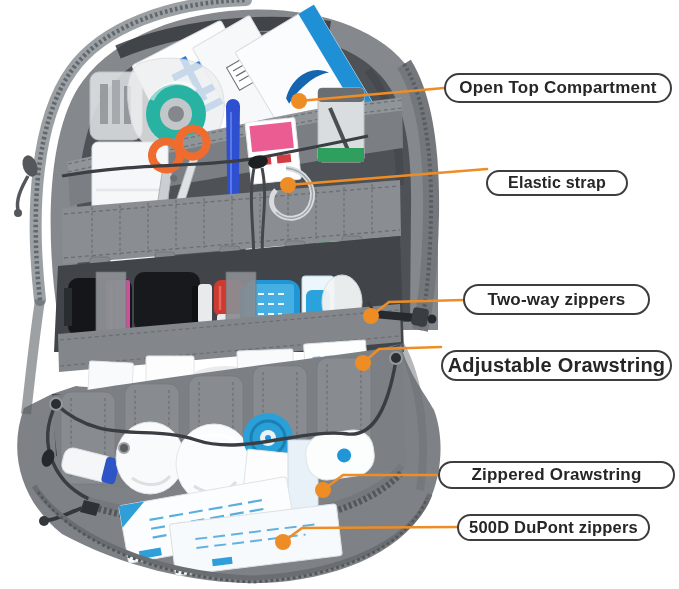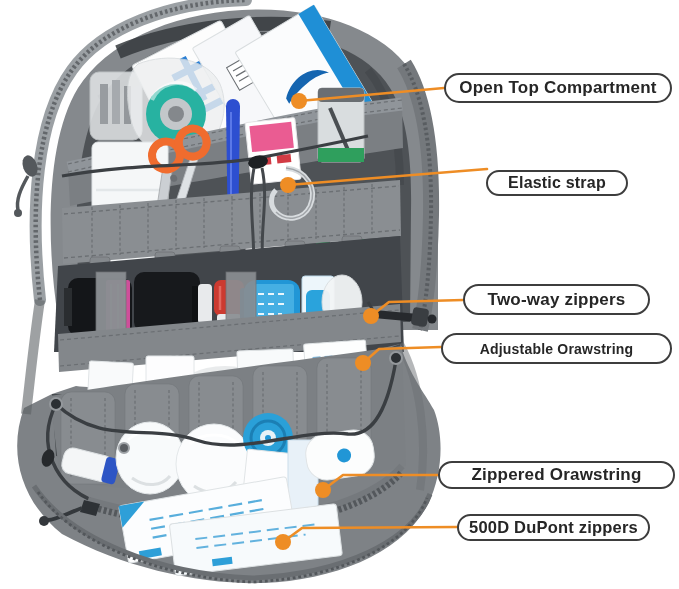--- a/index.html
+++ b/index.html
@@ -10,21 +10,21 @@
   .art{position:absolute;left:0;top:0;width:679px;height:589px;display:block;}
   .pill{
     position:absolute;display:flex;align-items:center;justify-content:center;
     background:#ffffff;border:2px solid #3d3d3d;border-radius:999px;
     font-weight:700;color:#262626;letter-spacing:.2px;white-space:nowrap;
     box-sizing:border-box;z-index:5;
   }
   .c1{left:444px;top:73px;width:228px;height:30px;font-size:17px;}
   .c2{left:486px;top:156px;width:142px;height:26px;font-size:16px;margin-top:14px;}
   .c3{left:463px;top:284px;width:187px;height:31px;font-size:17px;text-align:right;}
-  .c4{left:441px;top:333px;width:231px;height:31px;font-size:14px;}
+  .c4{left:441px;top:350px;width:231px;height:31px;font-size:20px;}
   .c5{left:438px;top:461px;width:237px;height:28px;font-size:17px;}
   .c6{left:457px;top:514px;width:193px;height:27px;font-size:16.5px;}
 </style>
 </head>
 <body>
 
 <div class="stage">
 
 <svg class="art" viewBox="0 0 679 589" xmlns="http://www.w3.org/2000/svg">
 

